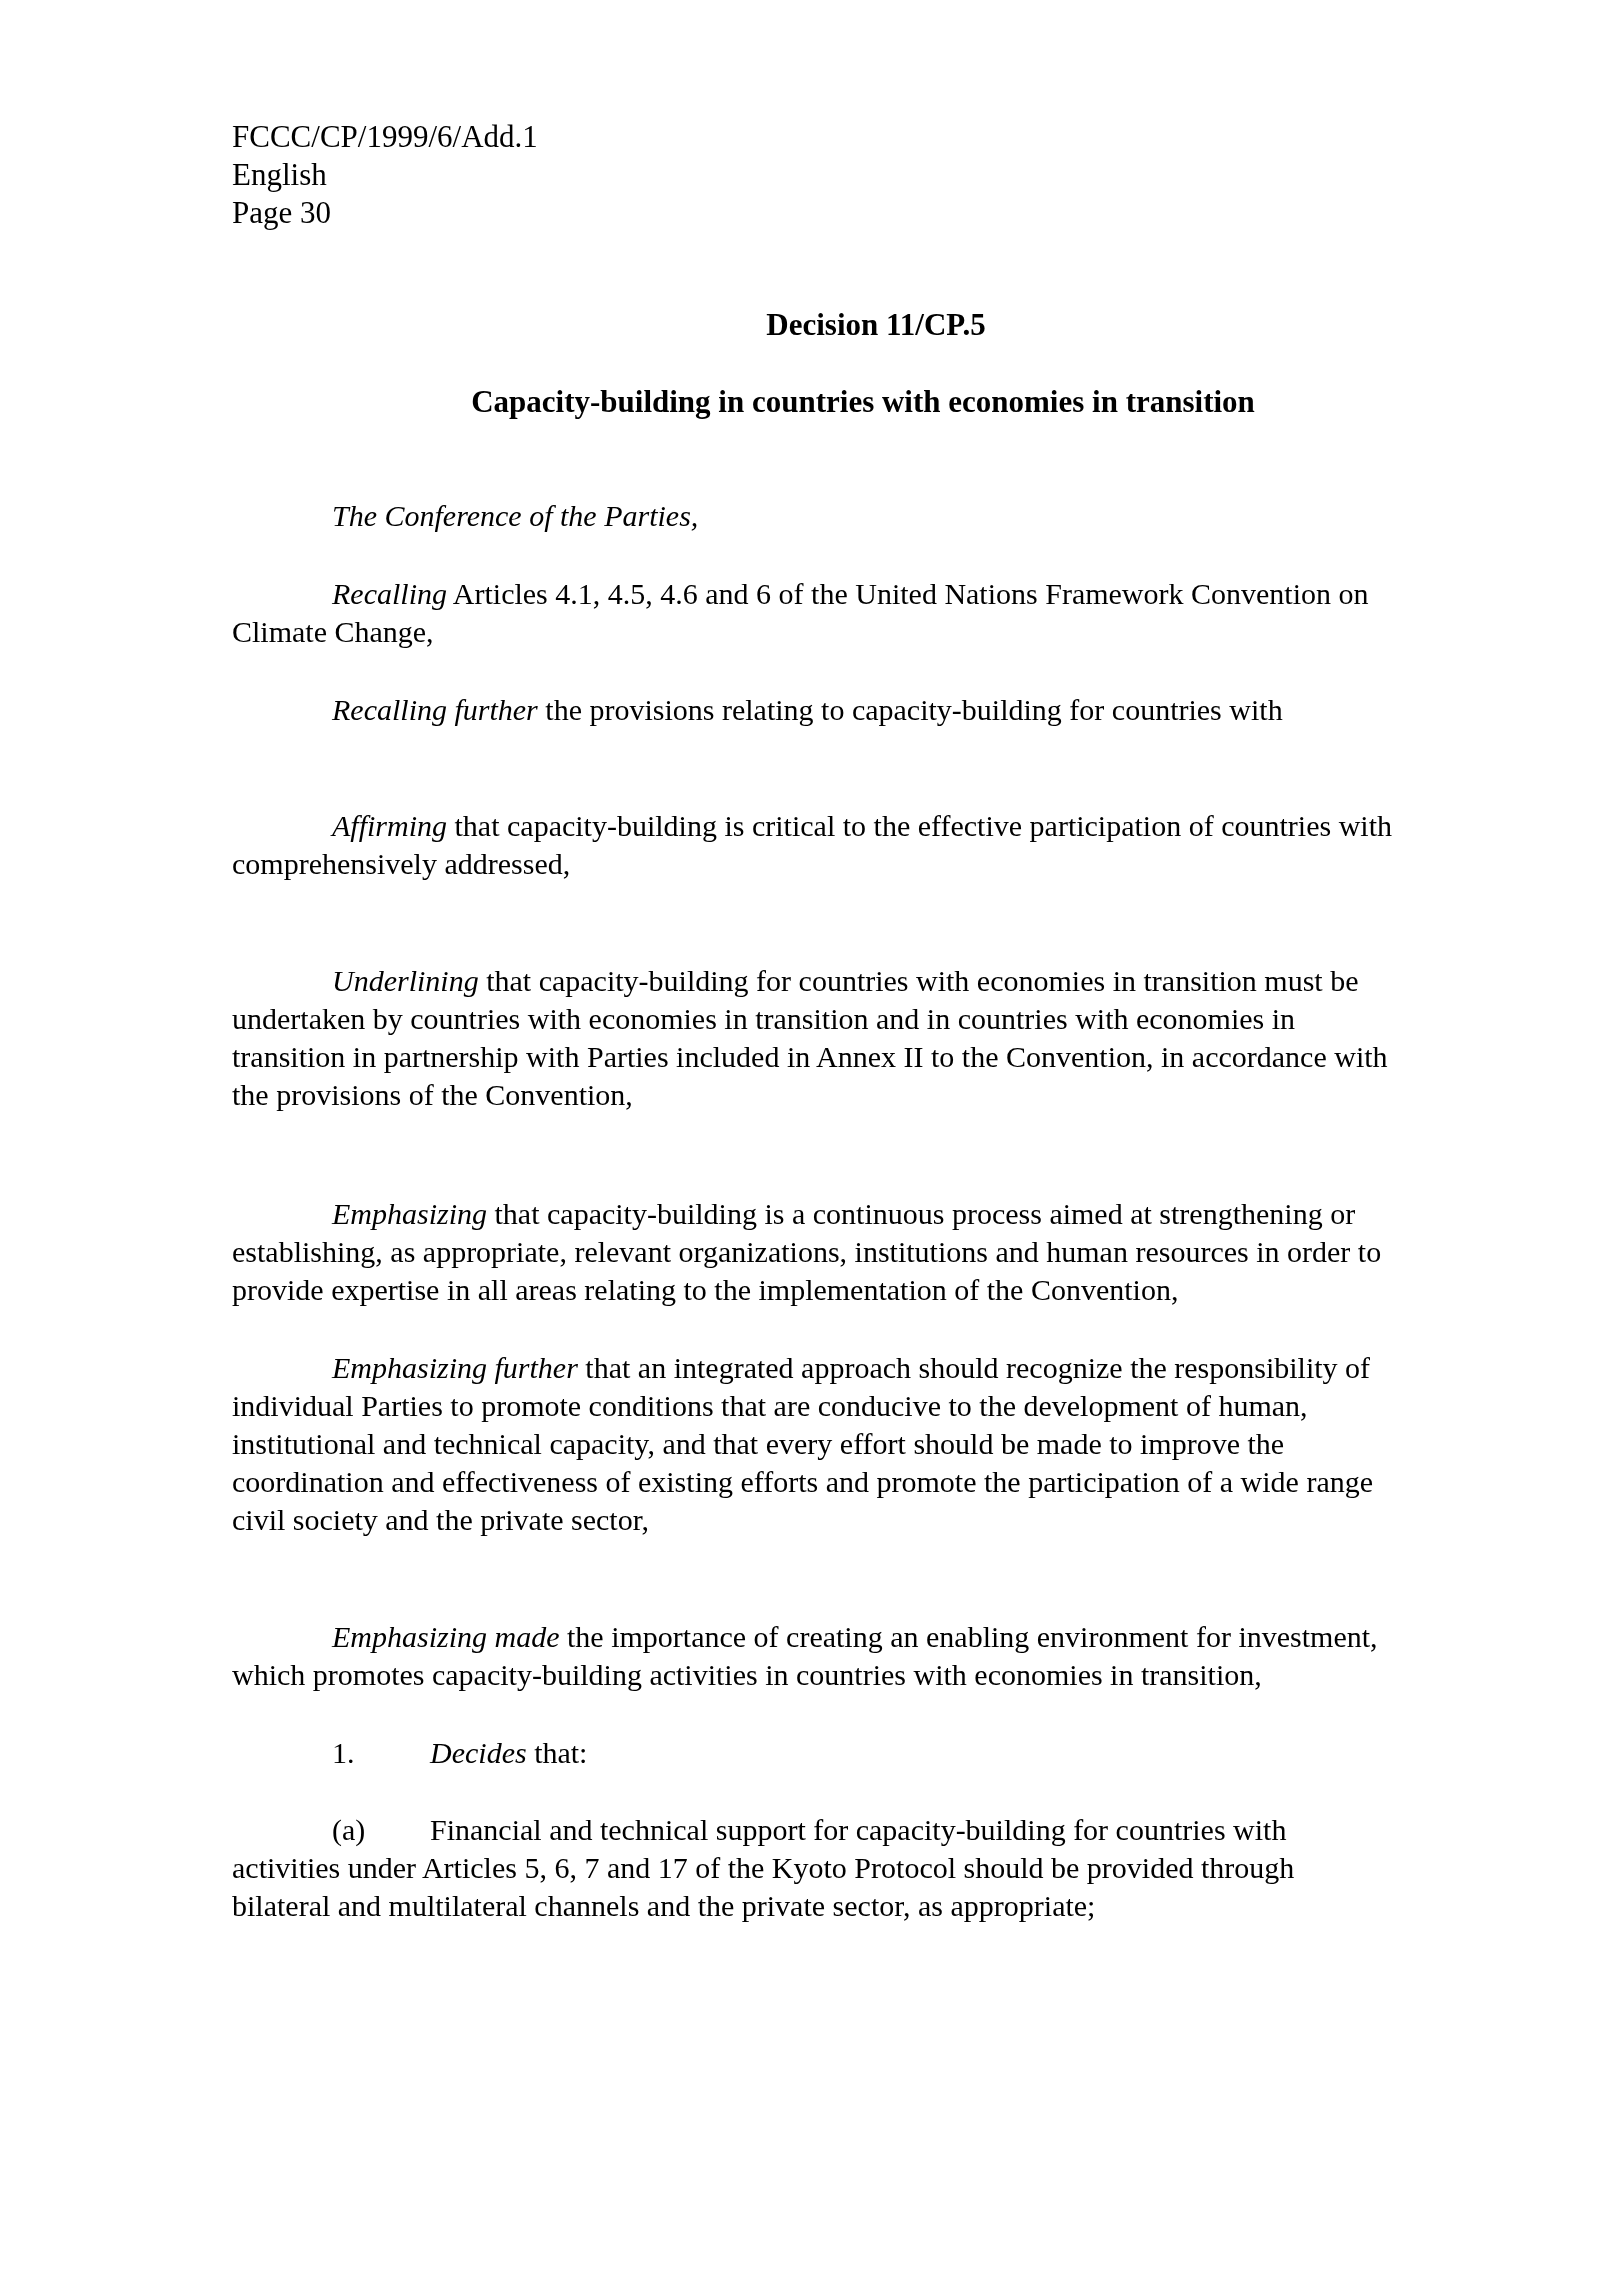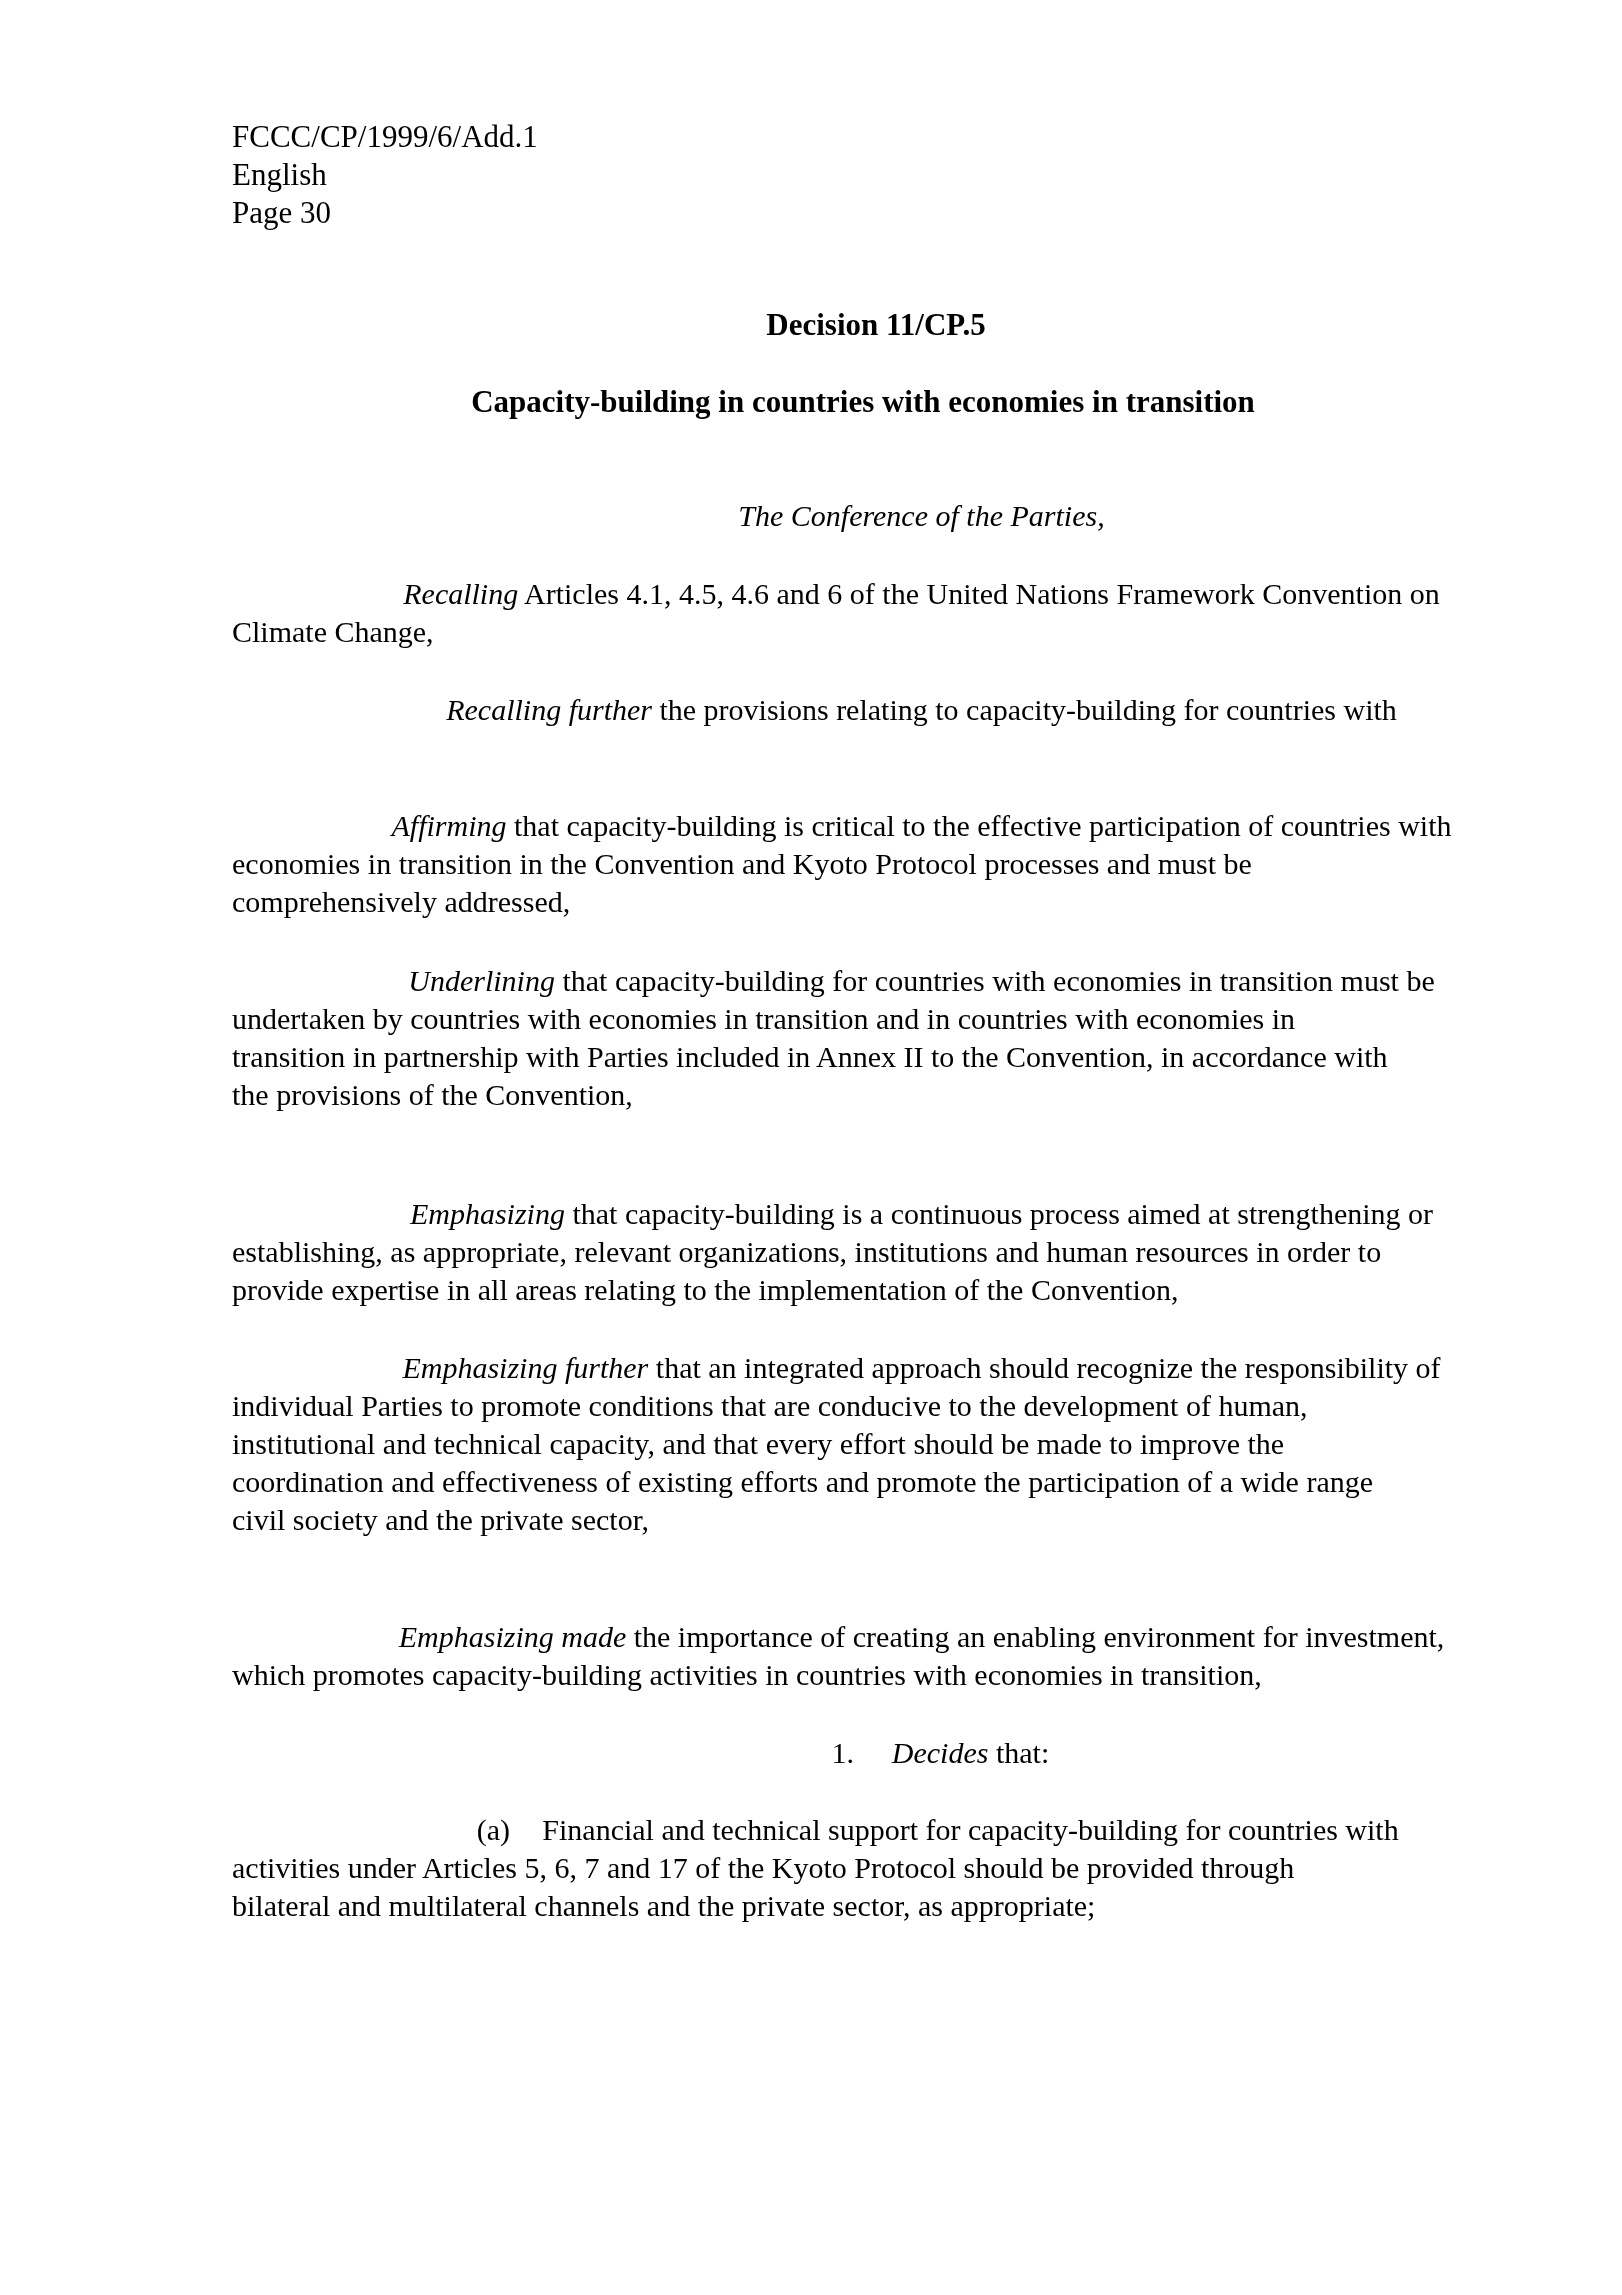--- a/index.html
+++ b/index.html
@@ -18,21 +18,21 @@
     position: absolute; left: 0; width: 1622px; text-align: center;
     font-weight: bold; font-size: 31px; line-height: 38px; white-space: nowrap;
   }
   .title.decision { top: 306px; left: 65px; }
   .title.subject { top: 383px; left: 52px; }
   .body-text {
     position: absolute; left: 232px; width: 1279px;
     font-size: 30px; line-height: 38px;
   }
   .line { white-space: nowrap; display: block; }
-  .line.first { padding-left: 100px; text-align: center; }
+  .line.first { padding-left: 100px; }
   .num { display: inline-block; width: 98px; }
   .italic { font-style: italic; }
 </style>
 </head>
 <body>
 
 <div class="page">
 
   <div class="header">
     <div>FCCC/CP/1999/6/Add.1</div>
@@ -51,21 +51,20 @@
     <span class="line first"><span class="italic">Recalling</span><span> Articles 4.1, 4.5, 4.6 and 6 of the United Nations Framework Convention on</span></span>
     <span class="line">Climate Change,</span>
   </div>
 
   <div class="body-text" style="top:691px;">
     <span class="line first"><span class="italic">Recalling further</span><span> the provisions relating to capacity-building for countries with</span></span>
   </div>
 
   <div class="body-text" style="top:807px;">
     <span class="line first"><span class="italic">Affirming</span><span> that capacity-building is critical to the effective participation of countries with</span></span>
-    <span class="line">economies in transition in the Convention and Kyoto Protocol processes and must be</span>
     <span class="line">comprehensively addressed,</span>
   </div>
 
   <div class="body-text" style="top:962px;">
     <span class="line first"><span class="italic">Underlining</span><span> that capacity-building for countries with economies in transition must be</span></span>
     <span class="line">undertaken by countries with economies in transition and in countries with economies in</span>
     <span class="line">transition in partnership with Parties included in Annex II to the Convention, in accordance with</span>
     <span class="line">the provisions of the Convention,</span>
   </div>
 

